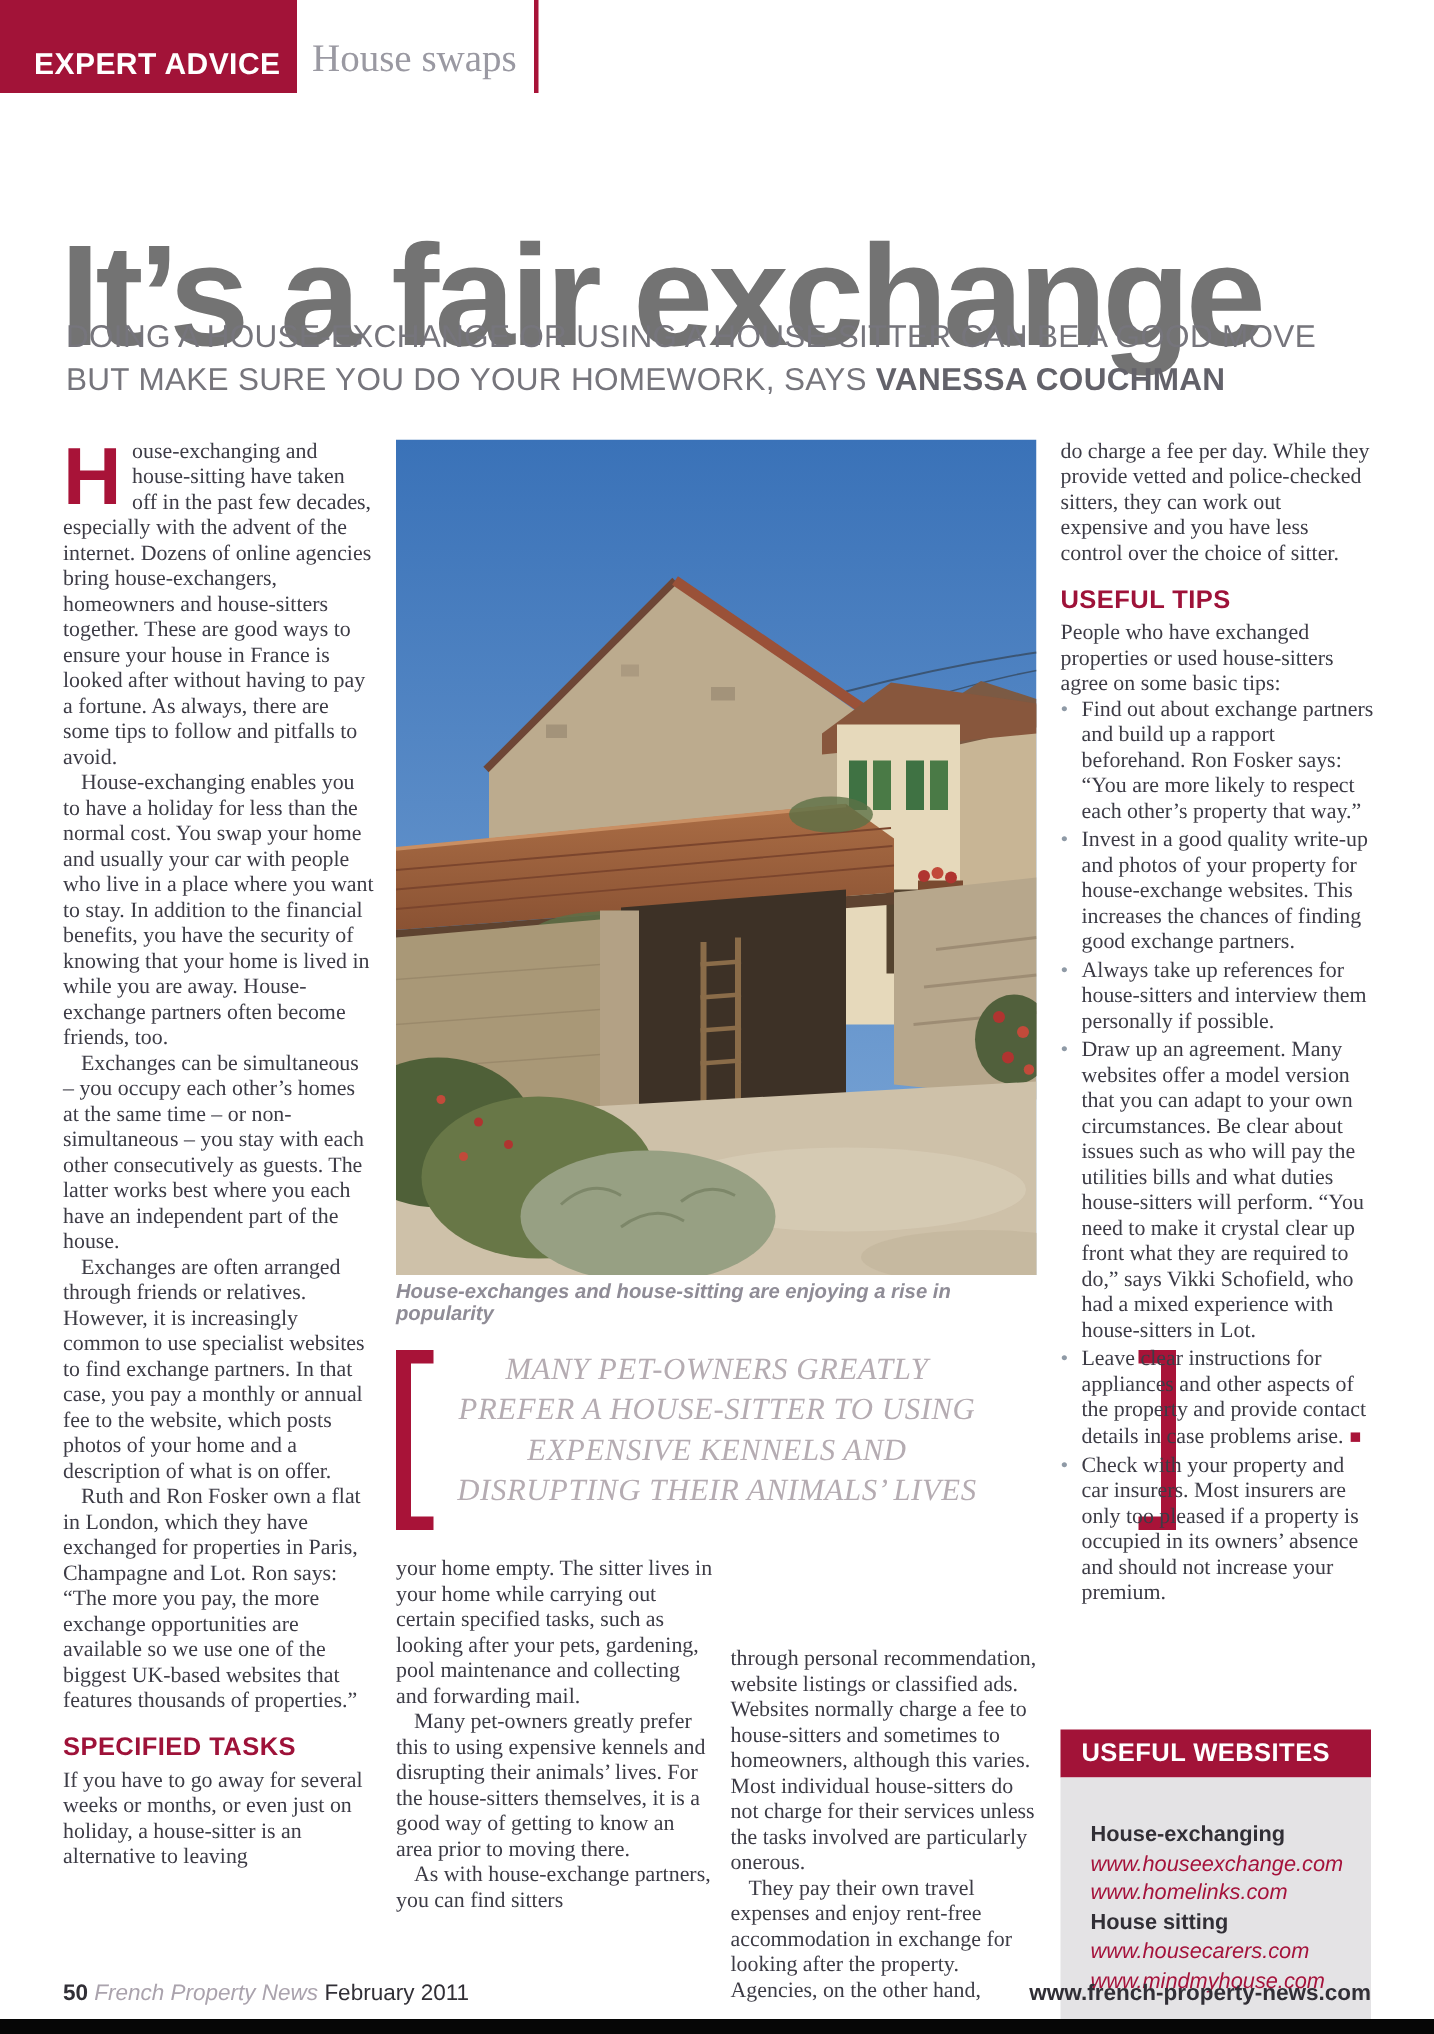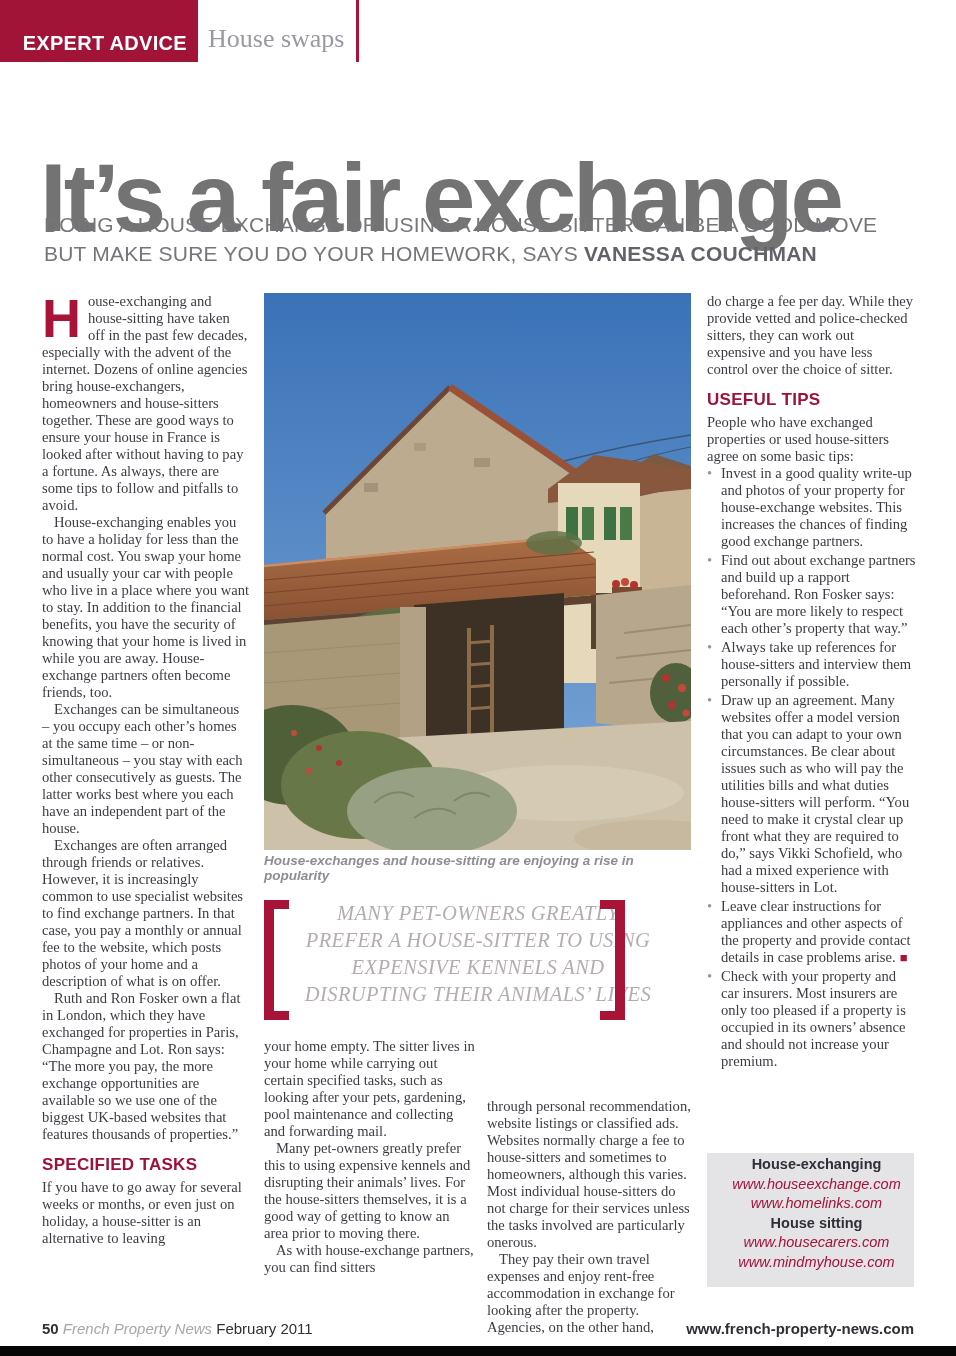--- a/index.html
+++ b/index.html
@@ -32,33 +32,33 @@
     margin:3px 7px 0 0;}
   ul.tips{margin:0;padding:0;list-style:none;}
   ul.tips li{position:relative;margin:0 0 2px 14px;}
   ul.tips li::before{content:"•";position:absolute;left:-14px;top:0;color:#8f9aa6;}
   .end-square{color:#a81338;font-size:13px;margin-left:4px;}
   
   .photo{position:absolute;left:264px;top:293px;width:427px;height:557px;}
   .caption{position:absolute;left:264px;top:853px;width:427px;
     font:bold italic 13.5px "Liberation Sans",sans-serif;color:#8f8c96;}
   
-  .pullquote{position:absolute;left:264px;top:890px;width:361px;height:140px;}
+  .pullquote{position:absolute;left:264px;top:890px;width:508px;height:140px;padding-left:12px;}
   .pq-text{position:absolute;left:38px;top:10px;width:352px;text-align:center;
     font:italic 20.5px/27px "Liberation Serif",serif;color:#b5acb2;letter-spacing:.4px;}
   .bracket{position:absolute;width:25px;height:120px;box-sizing:border-box;
     border:0 solid #a81338;}
   .bracket.l{left:0;top:10px;border-left-width:10px;border-top-width:9px;border-bottom-width:9px;}
   .bracket.r{right:0;top:10px;border-right-width:10px;border-top-width:9px;border-bottom-width:9px;}
   
   .webbox{position:absolute;left:707px;top:1153px;width:207px;}
   .webbox-head{background:#a21338;color:#ffffff;
     font:bold 17px "Liberation Sans",sans-serif;letter-spacing:.3px;padding:6px 0 6px 14px;}
-  .webbox-body{background:#e4e3e5;padding:2px 8px 15px 20px;
-    font-family:"Liberation Sans",sans-serif;font-size:14.5px;line-height:19.5px;text-align:center;}
+  .webbox-body{background:#e4e3e5;padding:29px 8px 15px 20px;
+    font-family:"Liberation Sans",sans-serif;font-size:14.5px;line-height:19.5px;}
   .webbox-body .grp{font-weight:bold;color:#312f36;}
   .webbox-body .lnk{display:block;font-style:italic;color:#a5123b;text-decoration:none;}
   
   .footer-left{position:absolute;left:42px;top:1320px;
     font:15px "Liberation Sans",sans-serif;color:#312f36;}
   .footer-left .pg{font-weight:bold;}
   .footer-left .mag{font-style:italic;color:#aaa3ad;}
   .footer-url{position:absolute;right:42px;top:1320px;
     font:bold 15px "Liberation Sans",sans-serif;color:#312f36;text-decoration:none;}
   .black-bar{position:absolute;left:0;top:1346px;width:956px;height:10px;background:#060606;}
@@ -184,30 +184,31 @@
   <div class="col col-mid2">
     <p>through personal recommendation, website listings or classified ads. Websites normally charge a fee to house-sitters and sometimes to homeowners, although this varies. Most individual house-sitters do not charge for their services unless the tasks involved are particularly onerous.</p>
     <p class="ind">They pay their own travel expenses and enjoy rent-free accommodation in exchange for looking after the property. Agencies, on the other hand,</p>
   </div>
 
   <div class="col col-right">
     <p>do charge a fee per day. While they provide vetted and police-checked sitters, they can work out expensive and you have less control over the choice of sitter.</p>
     <div class="sec-head">USEFUL TIPS</div>
     <p>People who have exchanged properties or used house-sitters agree on some basic tips:</p>
     <ul class="tips">
+      <li>Find out about exchange partners and build up a rapport beforehand. Ron Fosker says: “You are more likely to respect each other’s property that way.”</li>
       <li>Invest in a good quality write-up and photos of your property for house-exchange websites. This increases the chances of finding good exchange partners.</li>
-      <li>Find out about exchange partners and build up a rapport beforehand. Ron Fosker says: “You are more likely to respect each other’s property that way.”</li>
       <li>Always take up references for house-sitters and interview them personally if possible.</li>
       <li>Draw up an agreement. Many websites offer a model version that you can adapt to your own circumstances. Be clear about issues such as who will pay the utilities bills and what duties house-sitters will perform. “You need to make it crystal clear up front what they are required to do,” says Vikki Schofield, who had a mixed experience with house-sitters in Lot.</li>
       <li><span>Leave clear instructions for appliances and other aspects of the property and provide contact details in case problems arise.</span><span class="end-square">■</span></li>
       <li>Check with your property and car insurers. Most insurers are only too pleased if a property is occupied in its owners’ absence and should not increase your premium.</li>
     </ul>
   </div>
 
   <div class="webbox">
+    <div class="webbox-head">USEFUL WEBSITES</div>
     <div class="webbox-body">
       <span class="grp">House-exchanging</span>
       <a class="lnk">www.houseexchange.com</a>
       <a class="lnk">www.homelinks.com</a>
       <span class="grp">House sitting</span>
       <a class="lnk">www.housecarers.com</a>
       <a class="lnk">www.mindmyhouse.com</a>
     </div>
   </div>
 

